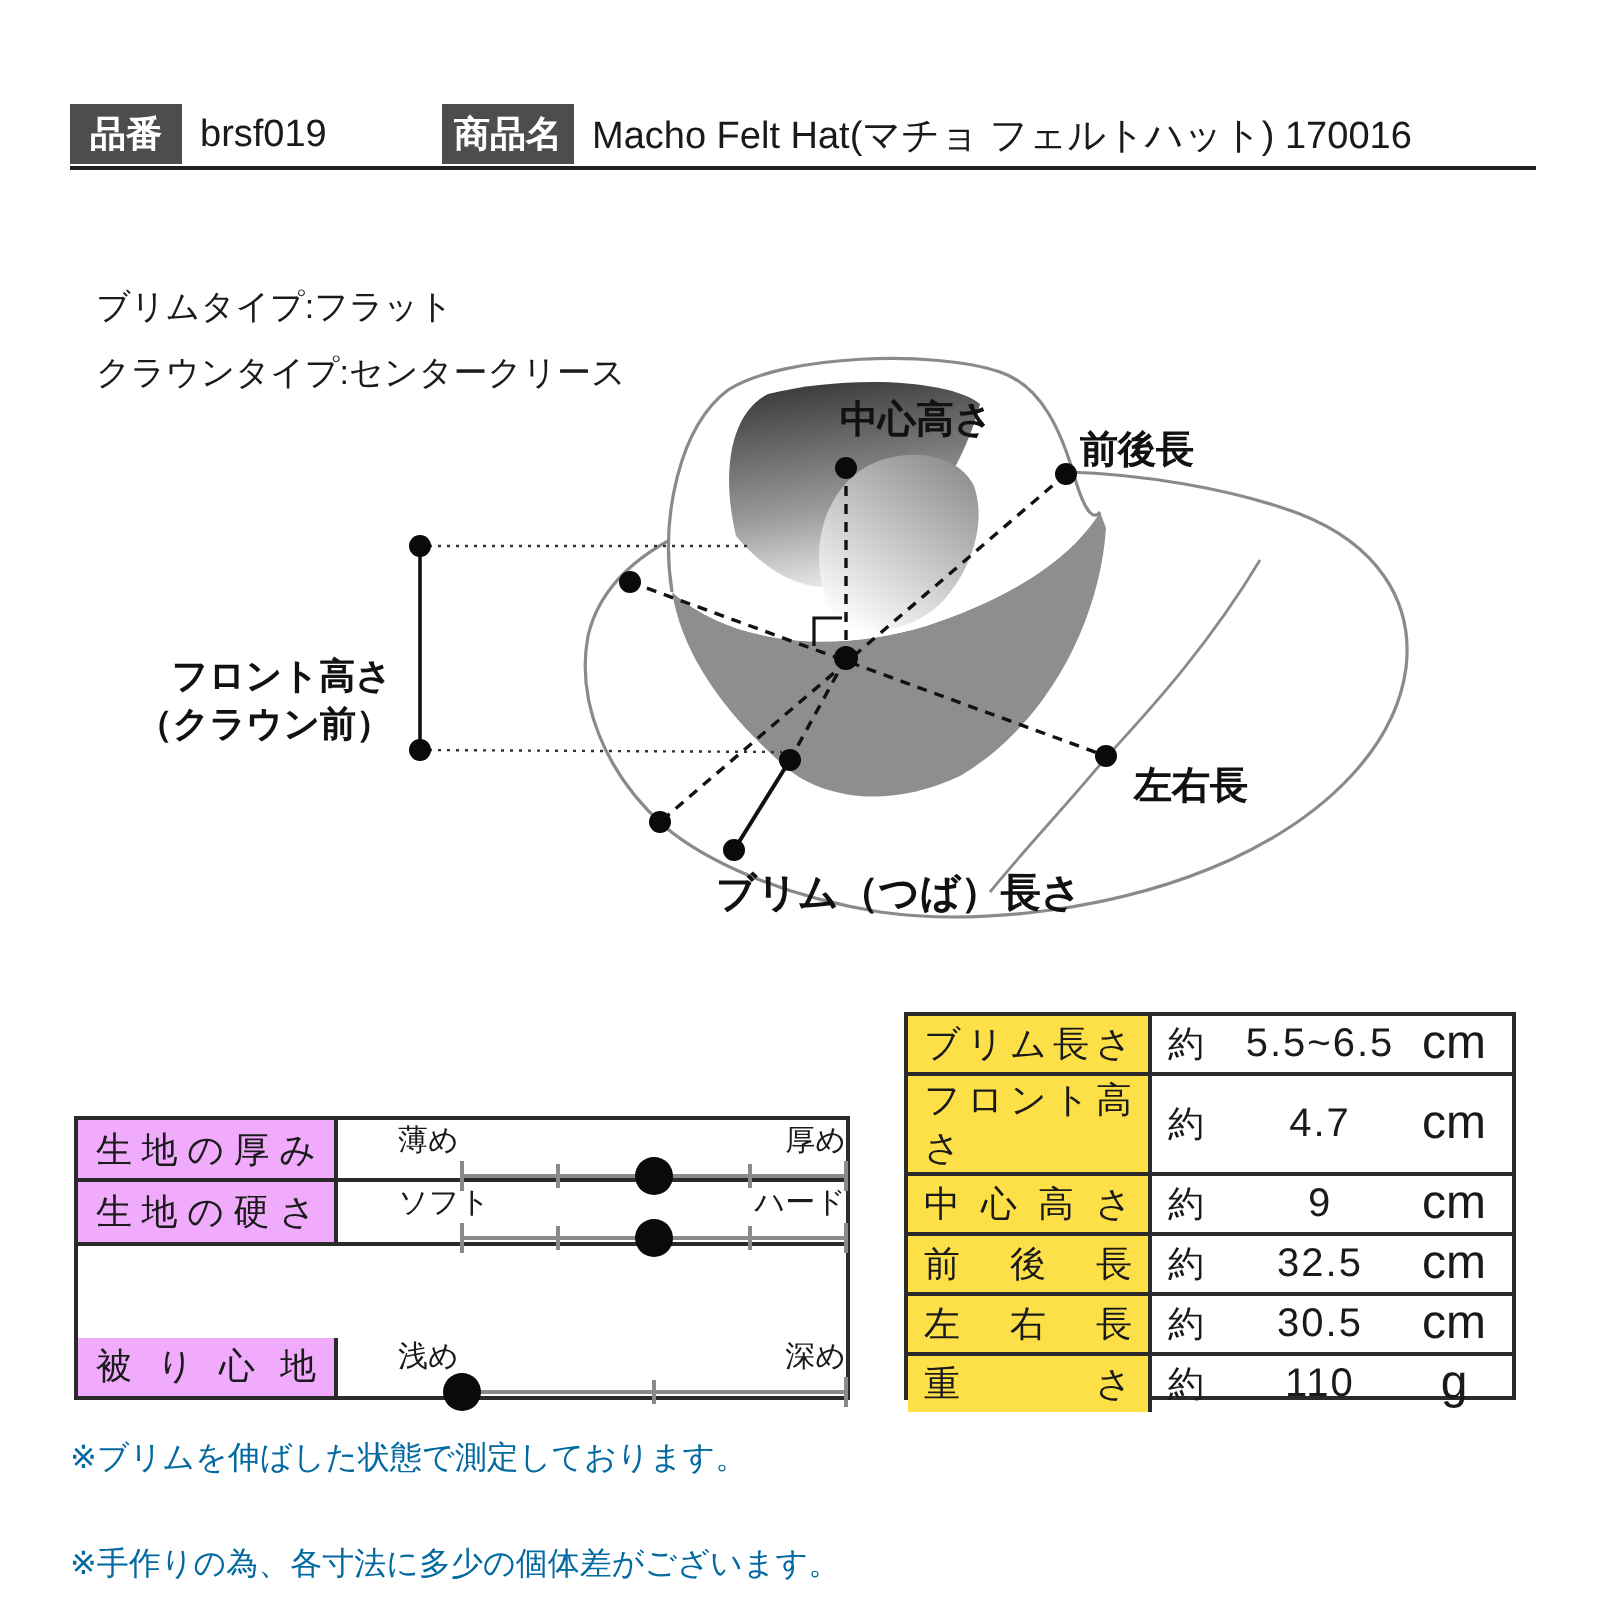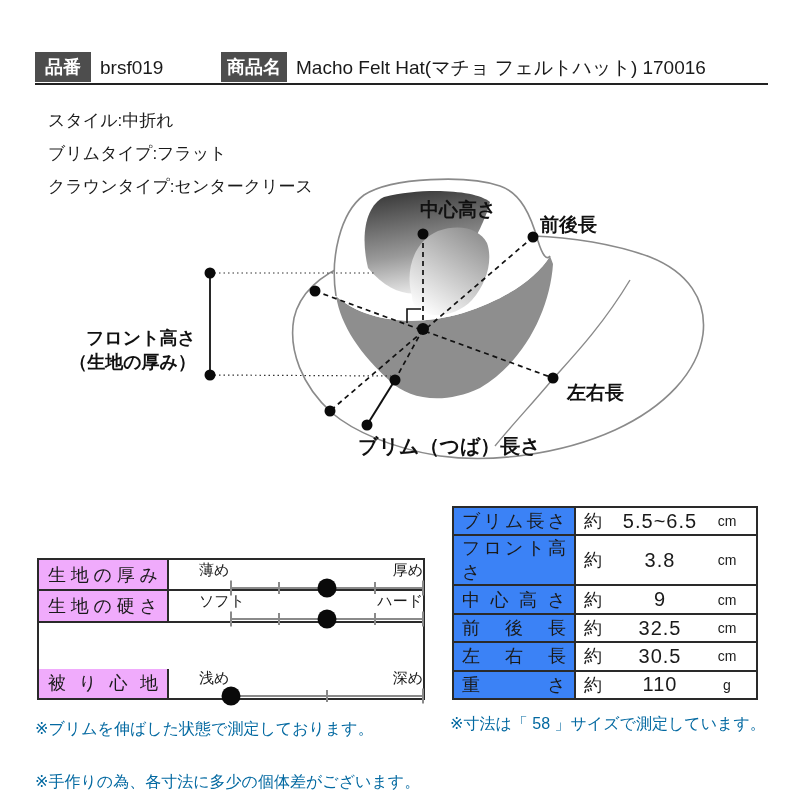--- a/index.html
+++ b/index.html
@@ -44,45 +44,44 @@
   .tick{position:absolute;top:50%;width:2px;height:12px;background:#8a8a8a;transform:translate(-50%,-50%);}
   .tick.end{height:15px;}
   .scale-dot{position:absolute;top:50%;width:19px;height:19px;border-radius:50%;background:#0a0a0a;
     transform:translate(-50%,-50%);}
 
   
   .size-table{position:absolute;left:452px;top:506px;width:306px;height:194px;
     border:2px solid #2a2a2a;box-sizing:border-box;display:flex;flex-direction:column;}
   .size-row{flex:1;display:flex;border-bottom:2px solid #2a2a2a;}
   .size-row:last-child{border-bottom:none;}
-  .size-label{width:104px;background:#3b82f6;border-right:2px solid #2a2a2a;
+  .size-label{width:104px;background:#fde047;border-right:2px solid #2a2a2a;
     display:flex;align-items:center;font-size:18px;padding:0 8px;}
   .size-label span{width:100%;text-align:justify;text-align-last:justify;}
   .size-approx{width:38px;display:flex;align-items:center;padding-left:8px;font-size:18px;}
   .size-value{flex:1;display:flex;align-items:center;justify-content:center;font-size:20px;letter-spacing:1px;}
-  .size-unit{width:58px;display:flex;align-items:center;justify-content:center;font-size:14px;text-align:center;}
+  .size-unit{width:58px;display:flex;align-items:center;justify-content:center;font-size:24px;text-align:center;}
 
   
   .footnote{position:absolute;font-size:16px;white-space:nowrap;color:#0369a1;}
   .fn-left-0{left:35px;top:719px;}
   .fn-left-1{left:35px;top:740px;margin-top:32px;}
   .fn-right{left:450px;top:714px;}
 </style>
 </head>
 <body>
 
 <div class="page">
 
   <div class="hdr-badge badge-item">品番</div>
   <div class="hdr-text hdr-item-value">brsf019</div>
   <div class="hdr-badge badge-name">商品名</div>
   <div class="hdr-text hdr-name-value">Macho Felt Hat(マチョ フェルトハット) 170016</div>
   <div class="hdr-rule"></div>
 
-  <div class="spec-line spec-0">スタイル:中折れ</div>
   <div class="spec-line spec-1">ブリムタイプ:フラット</div>
   <div class="spec-line spec-2">クラウンタイプ:センタークリース</div>
 
   <svg class="diagram-svg" viewBox="0 0 800 500" xmlns="http://www.w3.org/2000/svg">
     <defs>
       <linearGradient id="gA" gradientUnits="userSpaceOnUse" x1="415" y1="192" x2="432" y2="302">
         <stop offset="0" stop-color="#3f3f3f"></stop>
         <stop offset="0.55" stop-color="#9a9a9a"></stop>
         <stop offset="1" stop-color="#ffffff"></stop>
       </linearGradient>
@@ -136,21 +135,21 @@
     <circle cx="315" cy="291" r="5.5" fill="#0a0a0a"></circle>
     <circle cx="553" cy="378" r="5.5" fill="#0a0a0a"></circle>
     <circle cx="395" cy="380" r="5.5" fill="#0a0a0a"></circle>
     <circle cx="367" cy="425" r="5.5" fill="#0a0a0a"></circle>
   </svg>
 
   <div class="dia-label lbl-center-height">中心高さ</div>
   <div class="dia-label lbl-front-back">前後長</div>
   <div class="dia-label lbl-front-height">
     <div>フロント高さ</div>
-    <div>（生地の厚み）</div>
+    <div>（クラウン前）</div>
   </div>
   <div class="dia-label lbl-left-right">左右長</div>
   <div class="dia-label lbl-brim">ブリム（つば）長さ</div>
 
   <div class="rating-table">
 
     <div class="rating-row">
       <div class="rating-label">
         <span>生地の厚み</span>
       </div>
@@ -217,21 +216,21 @@
         </div>
       <div class="size-approx">約</div>
       <div class="size-value">5.5~6.5</div>
       <div class="size-unit">cm</div>
     </div>
     <div class="size-row">
       <div class="size-label">
           <span>フロント高さ</span>
         </div>
       <div class="size-approx">約</div>
-      <div class="size-value">3.8</div>
+      <div class="size-value">4.7</div>
       <div class="size-unit">cm</div>
     </div>
     <div class="size-row">
       <div class="size-label">
           <span>中心高さ</span>
         </div>
       <div class="size-approx">約</div>
       <div class="size-value">9</div>
       <div class="size-unit">cm</div>
     </div>
@@ -256,15 +255,14 @@
           <span>重さ</span>
         </div>
       <div class="size-approx">約</div>
       <div class="size-value">110</div>
       <div class="size-unit">g</div>
     </div>
   </div>
 
   <div class="footnote fn-left-0">※ブリムを伸ばした状態で測定しております。</div>
   <div class="footnote fn-left-1">※手作りの為、各寸法に多少の個体差がございます。</div>
-  <div class="footnote fn-right">※寸法は「 58 」サイズで測定しています。</div>
 
 </div>
 
 </body></html>

